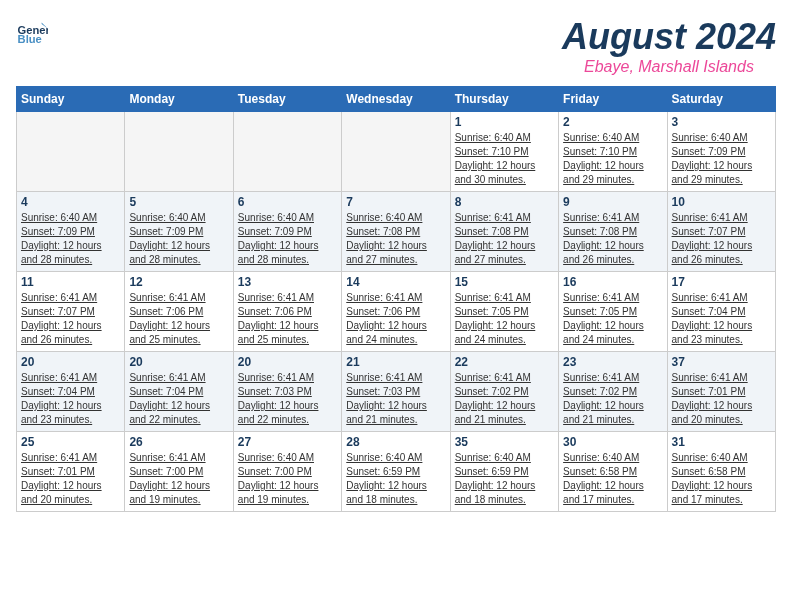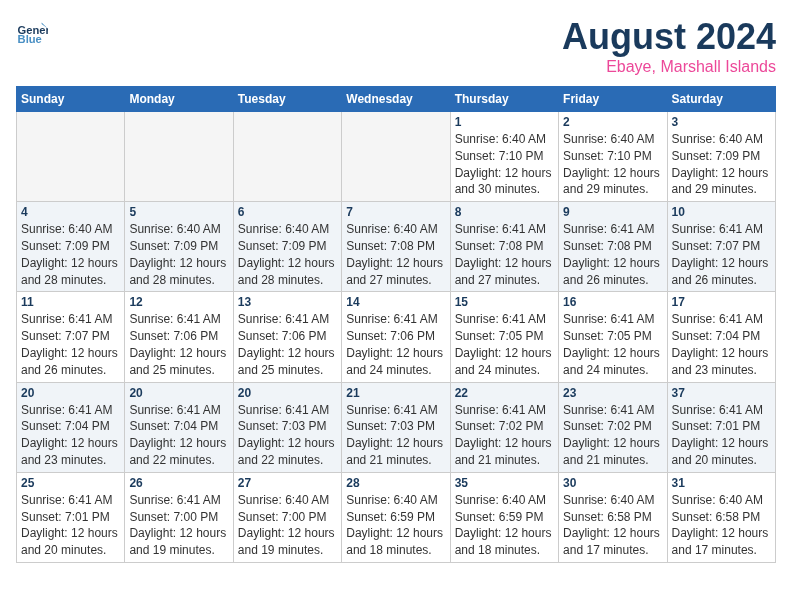--- a/index.html
+++ b/index.html
@@ -19,21 +19,22 @@
     .logo {
       display: flex;
       align-items: center;
       gap: 4px;
     }
     .logo-icon {
       width: 32px;
       height: 32px;
     }
     .title-block {
-      text-align: right;
+      text-align: center;
+      font-style: italic;
     }
     .month-year {
       font-size: 36px;
       font-weight: bold;
       color: #1a3a5c;
     }
     .location {
       font-size: 16px;
       color: #ec4899;
     }
@@ -67,23 +68,24 @@
       background: #f0f4f8;
     }
     .day-number {
       font-size: 12px;
       font-weight: bold;
       color: #1a3a5c;
       display: block;
       margin-bottom: 2px;
     }
     .day-info {
-      font-size: 12px;
+      font-size: 10px;
       line-height: 1.4;
       color: #333;
+      text-decoration: underline;
     }
   </style>
 </head>
 <body>
 
 <div class="header">
   <div class="logo">
     <svg class="logo-icon" viewBox="0 0 40 40">
       <text x="2" y="22" font-size="14" font-weight="bold" fill="#1a3a5c">General</text>
       <text x="2" y="34" font-size="14" font-weight="bold" fill="#4a90c4">Blue</text>

